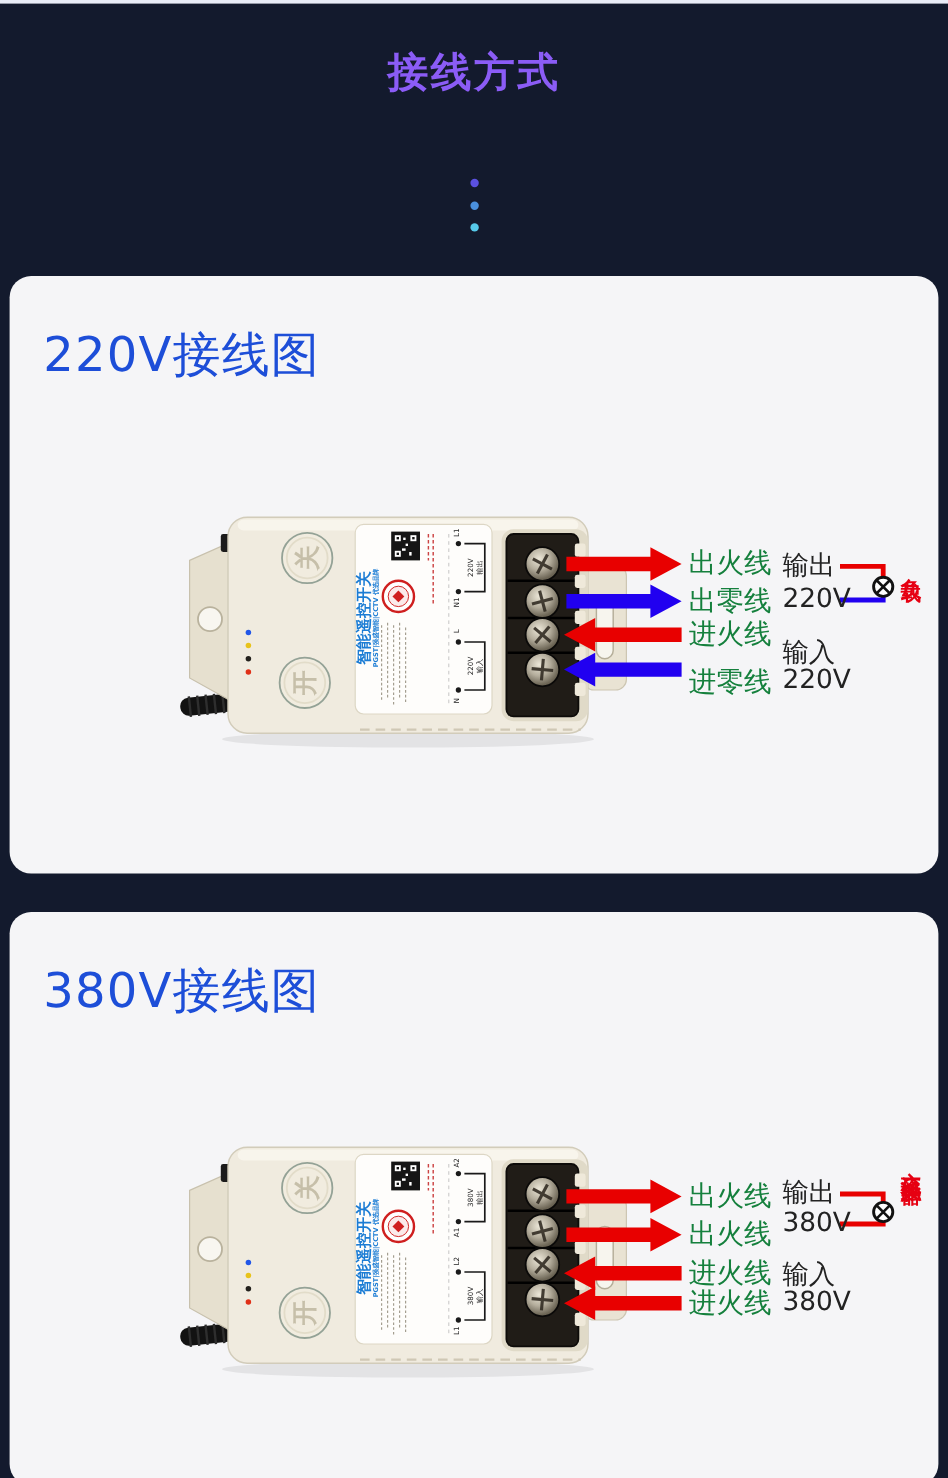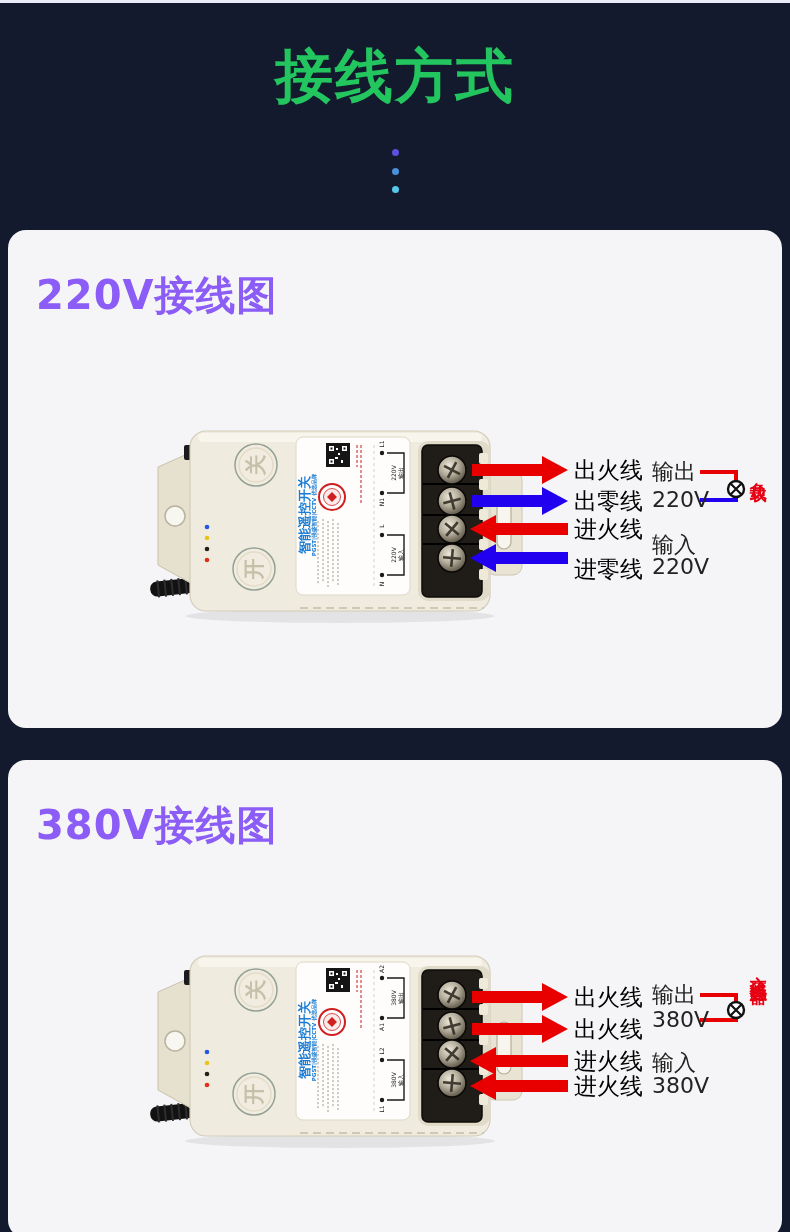--- a/index.html
+++ b/index.html
@@ -1,27 +1,27 @@
 <!DOCTYPE html>
 <html><head>
 <meta charset="utf-8">
 <style>
   html,body{margin:0;padding:0;background:#131a2d;}
   #page{position:relative;width:790px;height:1232px;background:#131a2d;overflow:hidden;
         font-family:"DejaVu Sans","Liberation Sans",sans-serif;}
   #topstrip{position:absolute;left:0;top:0;width:790px;height:3px;background:#e9ecf7;}
   #main-title{position:absolute;left:0;top:38px;width:790px;text-align:center;
-              color:#22c55e;font-size:58px;font-weight:bold;letter-spacing:2px;}
+              color:#8b5cf6;font-size:34px;font-weight:bold;letter-spacing:2px;}
   .deco-dot{position:absolute;left:392px;width:7px;height:7px;border-radius:50%;}
   .panel{position:absolute;left:8px;width:774px;background:#f5f5f7;border-radius:18px;}
-  .panel-heading{position:absolute;left:28px;top:38px;font-size:40px;font-weight:700;
-                 color:#8b5cf6;letter-spacing:1px;}
+  .panel-heading{position:absolute;left:28px;top:38px;font-size:40px;font-weight:400;
+                 color:#1d4ed8;letter-spacing:1px;}
   .overlay{position:absolute;left:0;top:0;pointer-events:none;}
   .wire-label{position:absolute;left:566px;height:28px;line-height:28px;font-size:23px;
-              color:#000000;white-space:nowrap;}
+              color:#15803d;white-space:nowrap;}
   .group-label{position:absolute;left:644px;height:26px;line-height:26px;font-size:22px;
                color:#222;white-space:nowrap;}
   .load-label{position:absolute;left:741px;writing-mode:vertical-rl;font-size:17px;
               font-weight:600;color:#e60012;letter-spacing:3px;line-height:1.1;}
   svg text{font-family:"DejaVu Sans","Liberation Sans",sans-serif;}
 </style>
 </head>
 <body>
 
 <div id="page">

